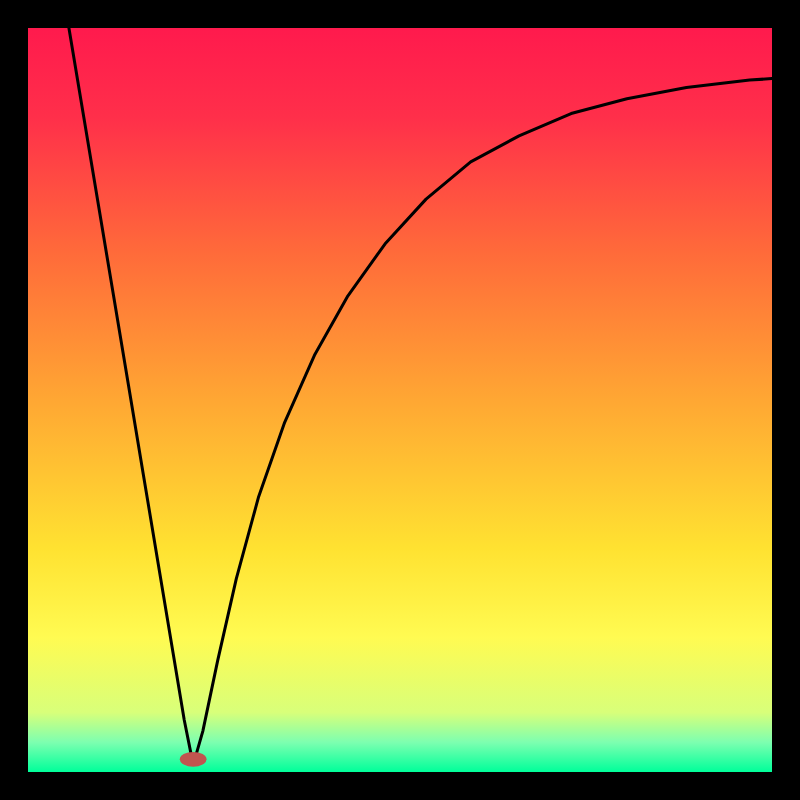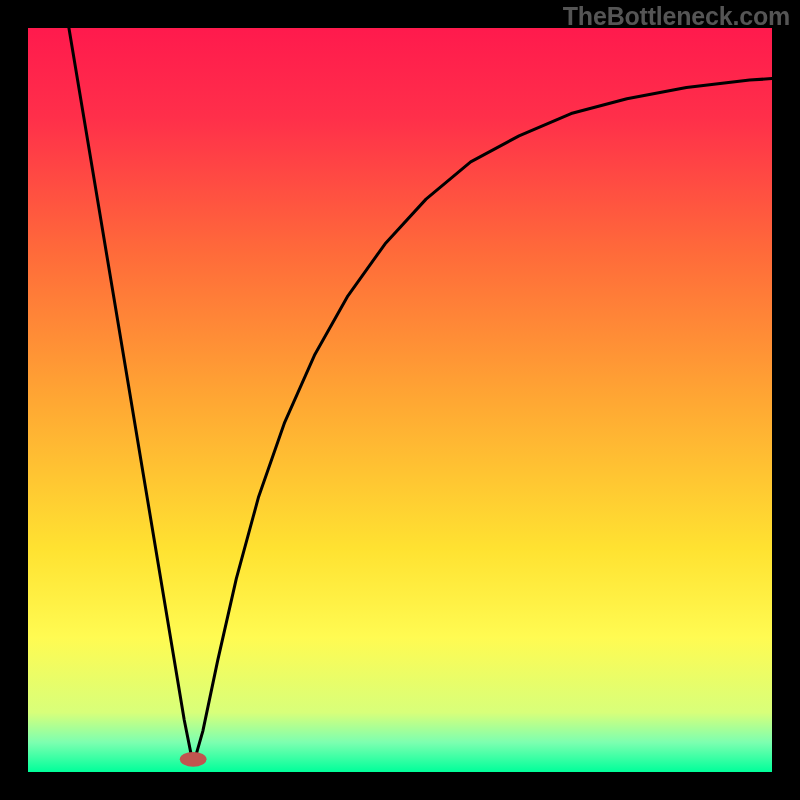--- a/index.html
+++ b/index.html
@@ -35,21 +35,20 @@
     z-index: 10;
   }
   svg {
     display: block;
   }
 </style>
 </head>
 <body>
 
 <div class="outer">
-  <div class="watermark">TheBottleneck.com</div>
   <div class="plot">
     <svg id="chart-svg" viewBox="0 0 744 744" width="744" height="744" preserveAspectRatio="none">
       <defs>
         <linearGradient id="bg-grad" x1="0" y1="0" x2="0" y2="1">
             <stop offset="0.0%" stop-color="#ff1a4d"></stop>
             <stop offset="12.0%" stop-color="#ff2f4a"></stop>
             <stop offset="30.0%" stop-color="#ff6a3a"></stop>
             <stop offset="50.0%" stop-color="#ffa733"></stop>
             <stop offset="70.0%" stop-color="#ffe231"></stop>
             <stop offset="82.0%" stop-color="#fffb52"></stop>

